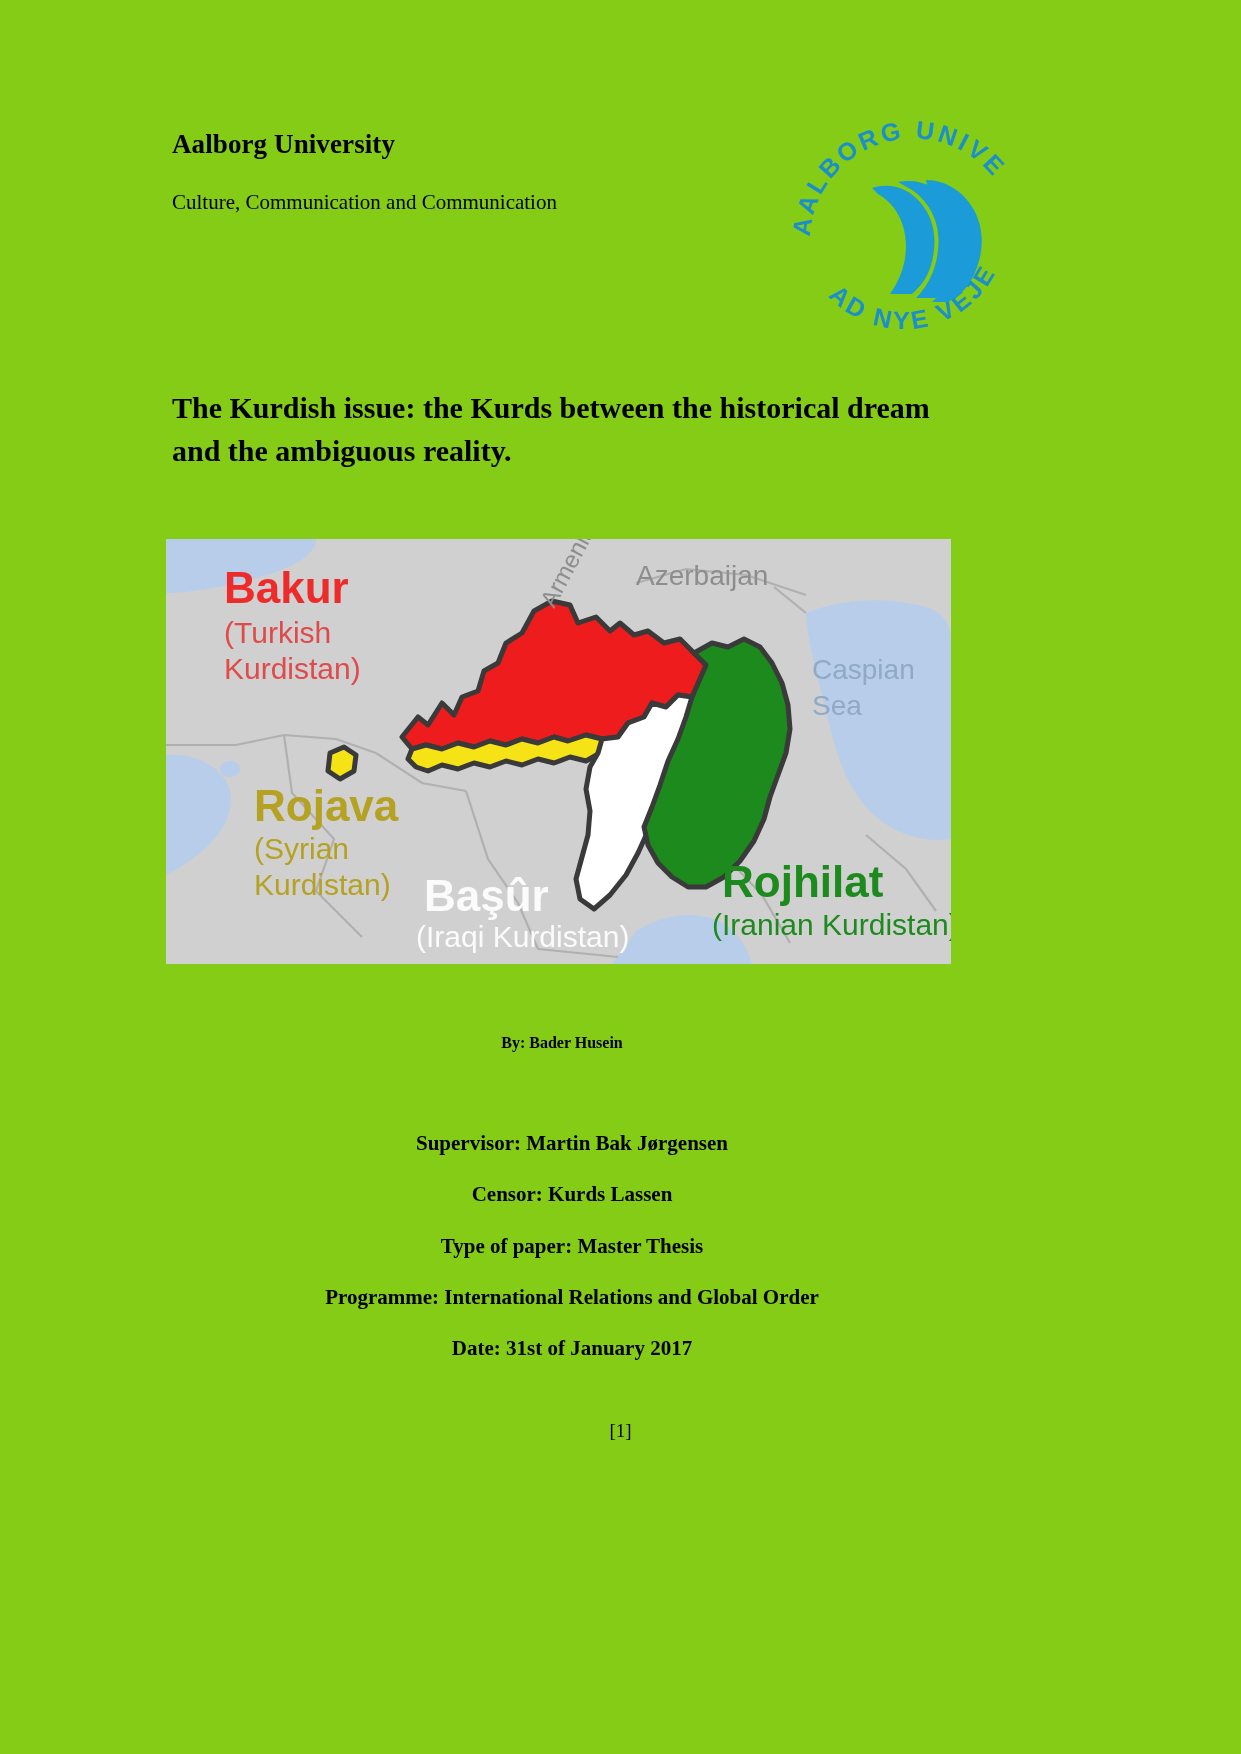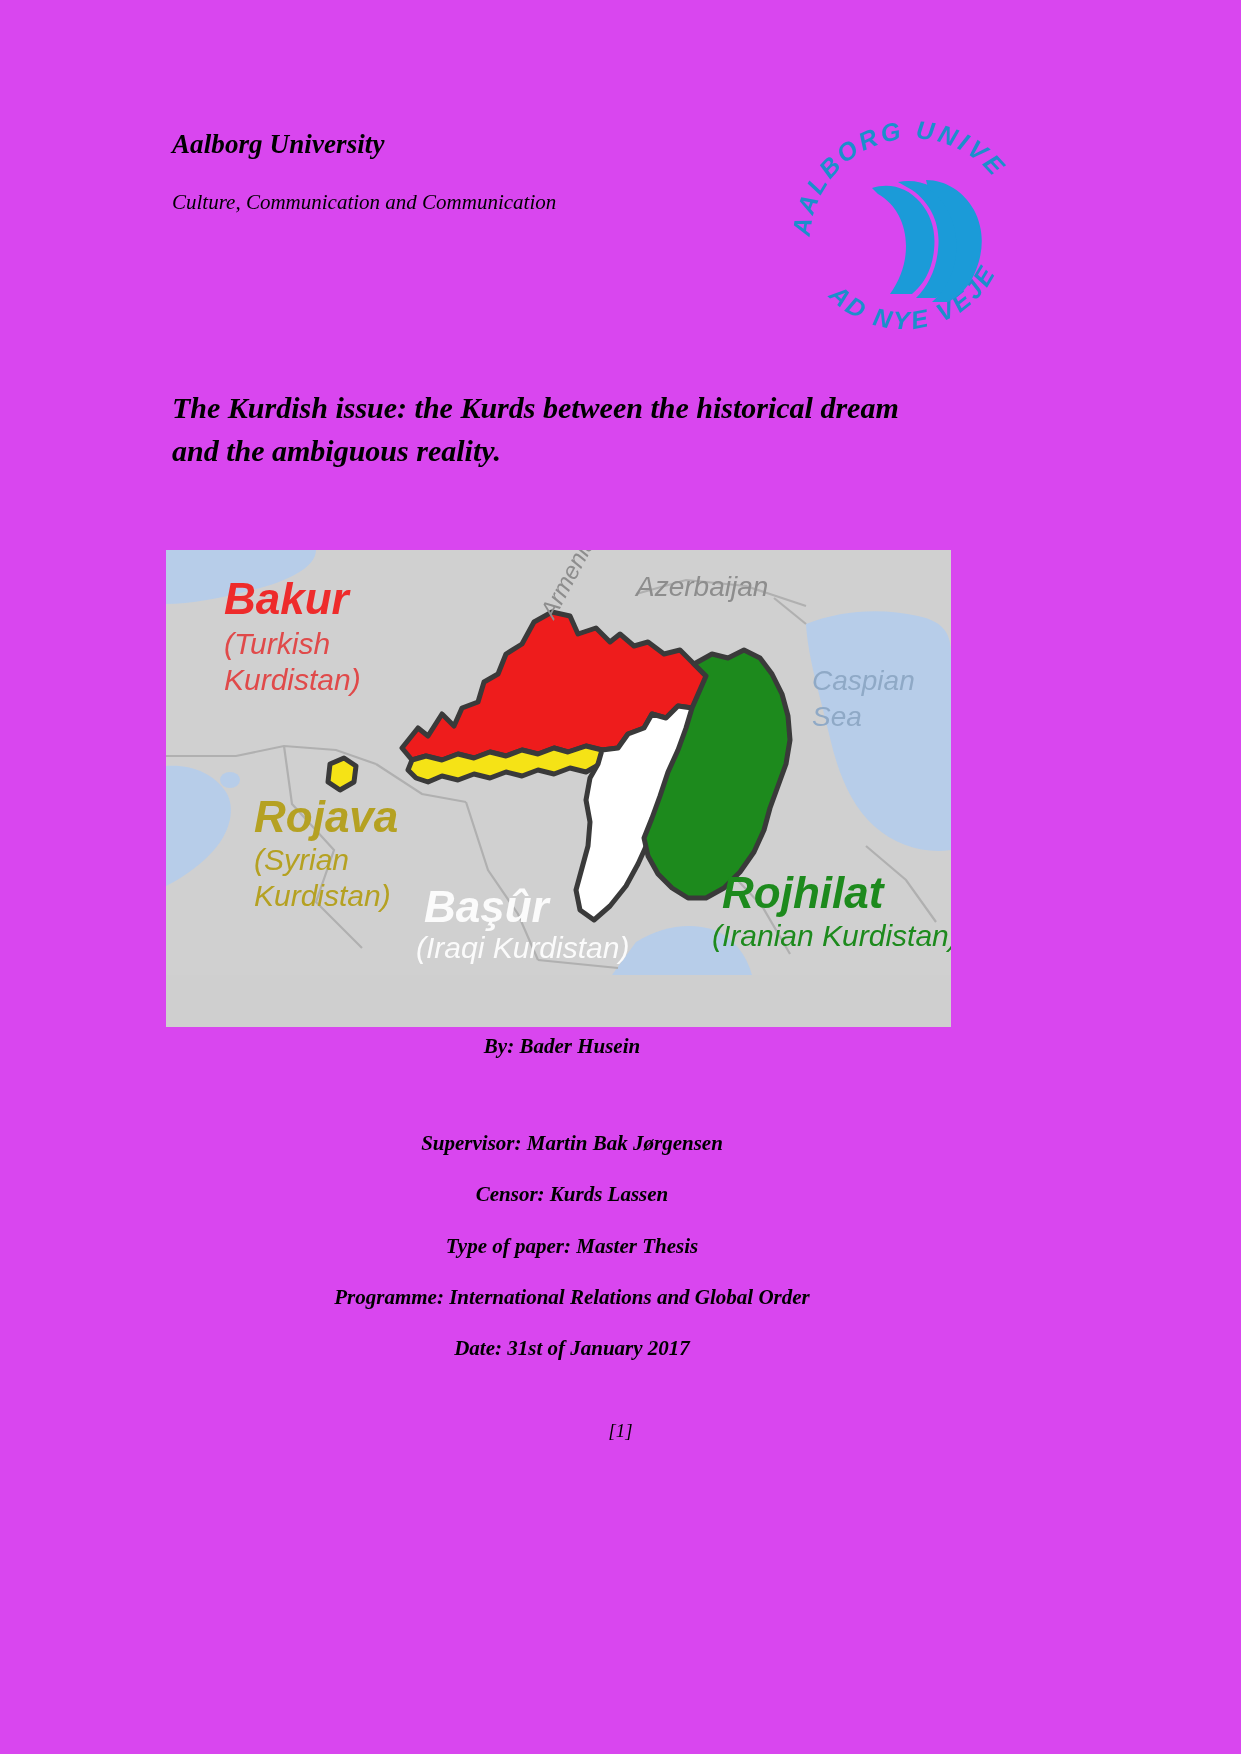--- a/index.html
+++ b/index.html
@@ -13,22 +13,21 @@
     font-family: "Liberation Serif", "DejaVu Serif", serif;
     color: #000000;
     position: relative;
     overflow: hidden;
   }
 
   .page {
     position: relative;
     width: 1241px;
     height: 1754px;
-    background: #d946ef;
-    font-style: italic;
+    background: #84cc16;
   }
 
   
   .header {
     position: absolute;
     left: 172px;
     top: 128px;
     width: 700px;
   }
   .univ-name {
@@ -63,36 +62,36 @@
     text-align: left;
     font-size: 30px;
     font-weight: bold;
     line-height: 1.42;
   }
 
   
   .figure {
     position: absolute;
     left: 166px;
-    top: 550px;
+    top: 539px;
     width: 785px;
-    height: 477px;
+    height: 425px;
     overflow: hidden;
     background: #cfcfcf;
   }
   .figure svg { display: block; width: 785px; height: 425px; }
 
   
   .author {
     position: absolute;
     left: 172px;
     top: 1034px;
     width: 780px;
     text-align: center;
-    font-size: 21px;
+    font-size: 16px;
     font-weight: bold;
   }
   .meta {
     position: absolute;
     left: 182px;
     top: 1130px;
     width: 780px;
     text-align: center;
     font-size: 21px;
     font-weight: bold;

